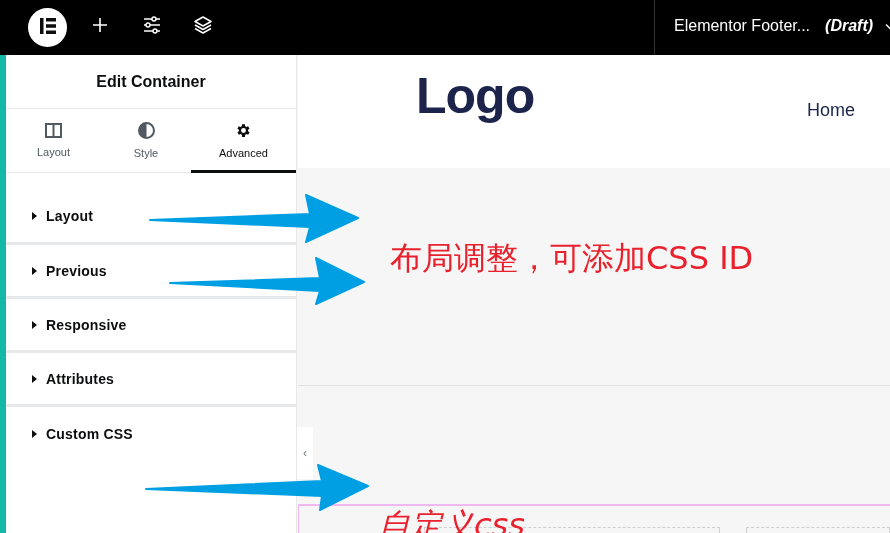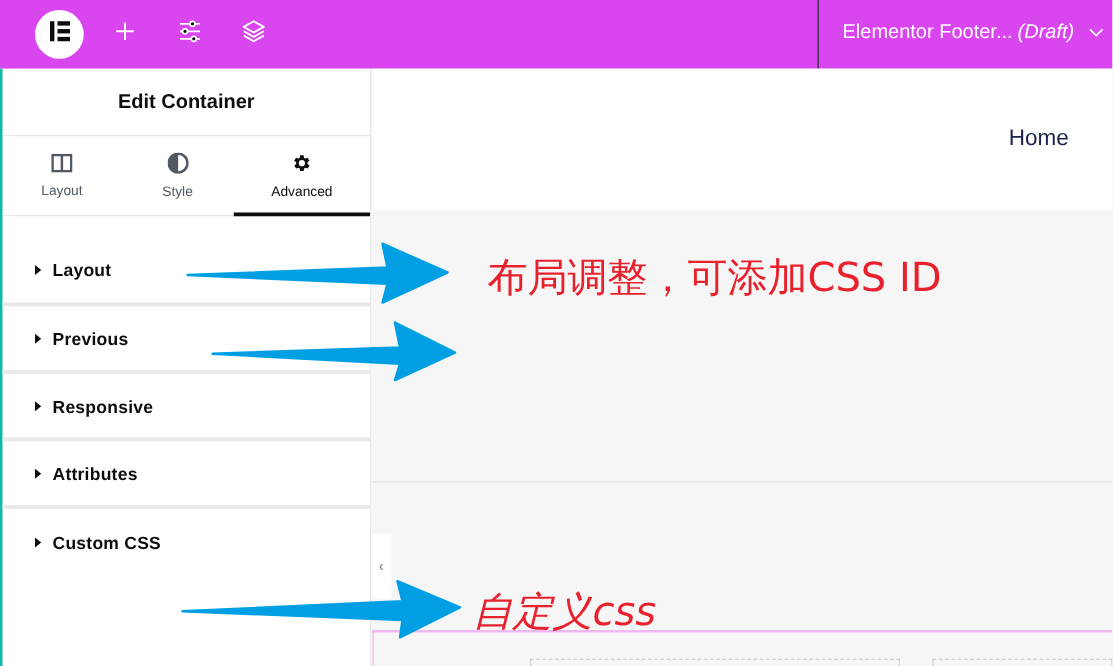--- a/index.html
+++ b/index.html
@@ -1,29 +1,29 @@
 <!DOCTYPE html>
 <html><head>
 <meta charset="utf-8">
 <style>
   * { box-sizing: border-box; margin: 0; padding: 0; }
   html, body { width: 890px; height: 533px; overflow: hidden; background: #f6f6f6; font-family: "Liberation Sans", "DejaVu Sans", sans-serif; }
   .root { position: relative; width: 890px; height: 533px; }
 
   
-  .topbar { position: absolute; left: 0; top: 0; width: 890px; height: 55px; background: #d946ef; padding-left: 24px; }
+  .topbar { position: absolute; left: 0; top: 0; width: 890px; height: 55px; background: #000000; padding-left: 24px; }
   .logo-btn { position: absolute; left: 28px; top: 8px; width: 39px; height: 39px; border-radius: 50%; background: #fff; display: flex; align-items: center; justify-content: center; cursor: pointer; }
   .tb-icon { position: absolute; top: 14px; width: 26px; height: 26px; display: flex; align-items: center; justify-content: center; cursor: pointer; }
   .tb-sep { position: absolute; left: 654px; top: 0; width: 1px; height: 55px; background: #2d2f33; }
   .doc-title { position: absolute; left: 674px; top: 17px; color: #fff; font-size: 16px; white-space: nowrap; display: flex; align-items: center; cursor: pointer; }
-  .doc-title .draft { font-style: italic; margin-left: 4px; }
+  .doc-title .draft { font-style: italic; margin-left: 15px; font-weight: bold; }
   .doc-title .chev { margin-left: 12px; }
 
   
-  .panel { position: absolute; left: 0; top: 55px; width: 297px; height: 478px; background: #fff; border-right: 1px solid #e6e8ea; border-left: 2px solid #14b8a6; }
+  .panel { position: absolute; left: 0; top: 55px; width: 297px; height: 478px; background: #fff; border-right: 1px solid #e6e8ea; border-left: 6px solid #14b8a6; }
   .panel-head { height: 54px; display: flex; align-items: center; justify-content: center; border-bottom: 1px solid #e6e8ea; font-weight: bold; font-size: 16px; color: #0c0d0e; }
   .tabs { display: flex; height: 64px; border-bottom: 1px solid #e6e8ea; position: relative; }
   .tab { flex: 1; display: flex; flex-direction: column; align-items: center; justify-content: center; gap: 6px; font-size: 11px; color: #515962; cursor: pointer; position: relative; }
   .tab.active { color: #0c0d0e; }
   .tab.active::after { content: ""; position: absolute; left: 0; right: 0; bottom: -1px; height: 3px; background: #0c0d0e; }
   .tab:nth-child(1) { flex: 0 0 95px; }
   .tab:nth-child(2) { flex: 0 0 90px; }
   .tab:nth-child(3) { flex: 1; }
   .sections { }
   .section { height: 54px; display: flex; align-items: center; padding-left: 26px; border-bottom: 3px solid #e6e8ea; font-weight: bold; font-size: 14px; color: #0c0d0e; cursor: pointer; letter-spacing: 0.2px; }
@@ -38,21 +38,21 @@
   .site-header { position: absolute; left: 0; top: 0; width: 592px; height: 113px; background: #fff; }
   .site-logo { position: absolute; left: 118px; top: 12px; font-size: 50px; font-weight: bold; color: #1c244b; letter-spacing: -1px; }
   .site-nav { position: absolute; left: 509px; top: 45px; font-size: 18px; color: #1c244b; cursor: pointer; }
   .divider { position: absolute; left: 0; top: 330px; width: 592px; height: 1px; background: #e0e0e0; }
   .prev-tpl { position: absolute; left: 14px; top: 379px; font-size: 17px; color: #0c0d0e; }
   .pink-line { position: absolute; left: 0; top: 449px; width: 592px; height: 2px; background: #f0b8f0; }
   .pink-vert { position: absolute; left: 0; top: 449px; width: 1px; height: 29px; background: #f0b8f0; }
   .dash-box { position: absolute; top: 472px; height: 10px; border: 1px dashed #cfcfcf; border-bottom: none; }
 
   
-  .anno { position: absolute; color: #e8212d; font-size: 32px; white-space: nowrap; font-family: "DejaVu Sans", sans-serif; }
+  .anno { position: absolute; color: #e8212d; font-size: 32px; white-space: nowrap; font-family: "DejaVu Sans", sans-serif; margin-top: 36px; }
   .arrows { position: absolute; left: 0; top: 0; width: 890px; height: 533px; pointer-events: none; }
 </style>
 </head>
 <body>
 
 <div class="root">
 
   <div class="topbar">
     <div class="logo-btn">
       <span>
@@ -151,20 +151,21 @@
       </div>
       <div class="section last">
         <span class="caret"></span>
         <span>Custom CSS</span>
       </div>
     </div>
   </div>
 
   <div class="canvas">
     <div class="site-header">
+      <div class="site-logo">Logo</div>
       <div class="site-nav">Home</div>
     </div>
     <div class="divider"></div>
     <div class="pink-line"></div>
     <div class="pink-vert"></div>
     <div class="dash-box" style="left:126px; width:296px;"></div>
     <div class="dash-box" style="left:448px; width:144px;"></div>
   </div>
 
   <div class="collapse-btn">

